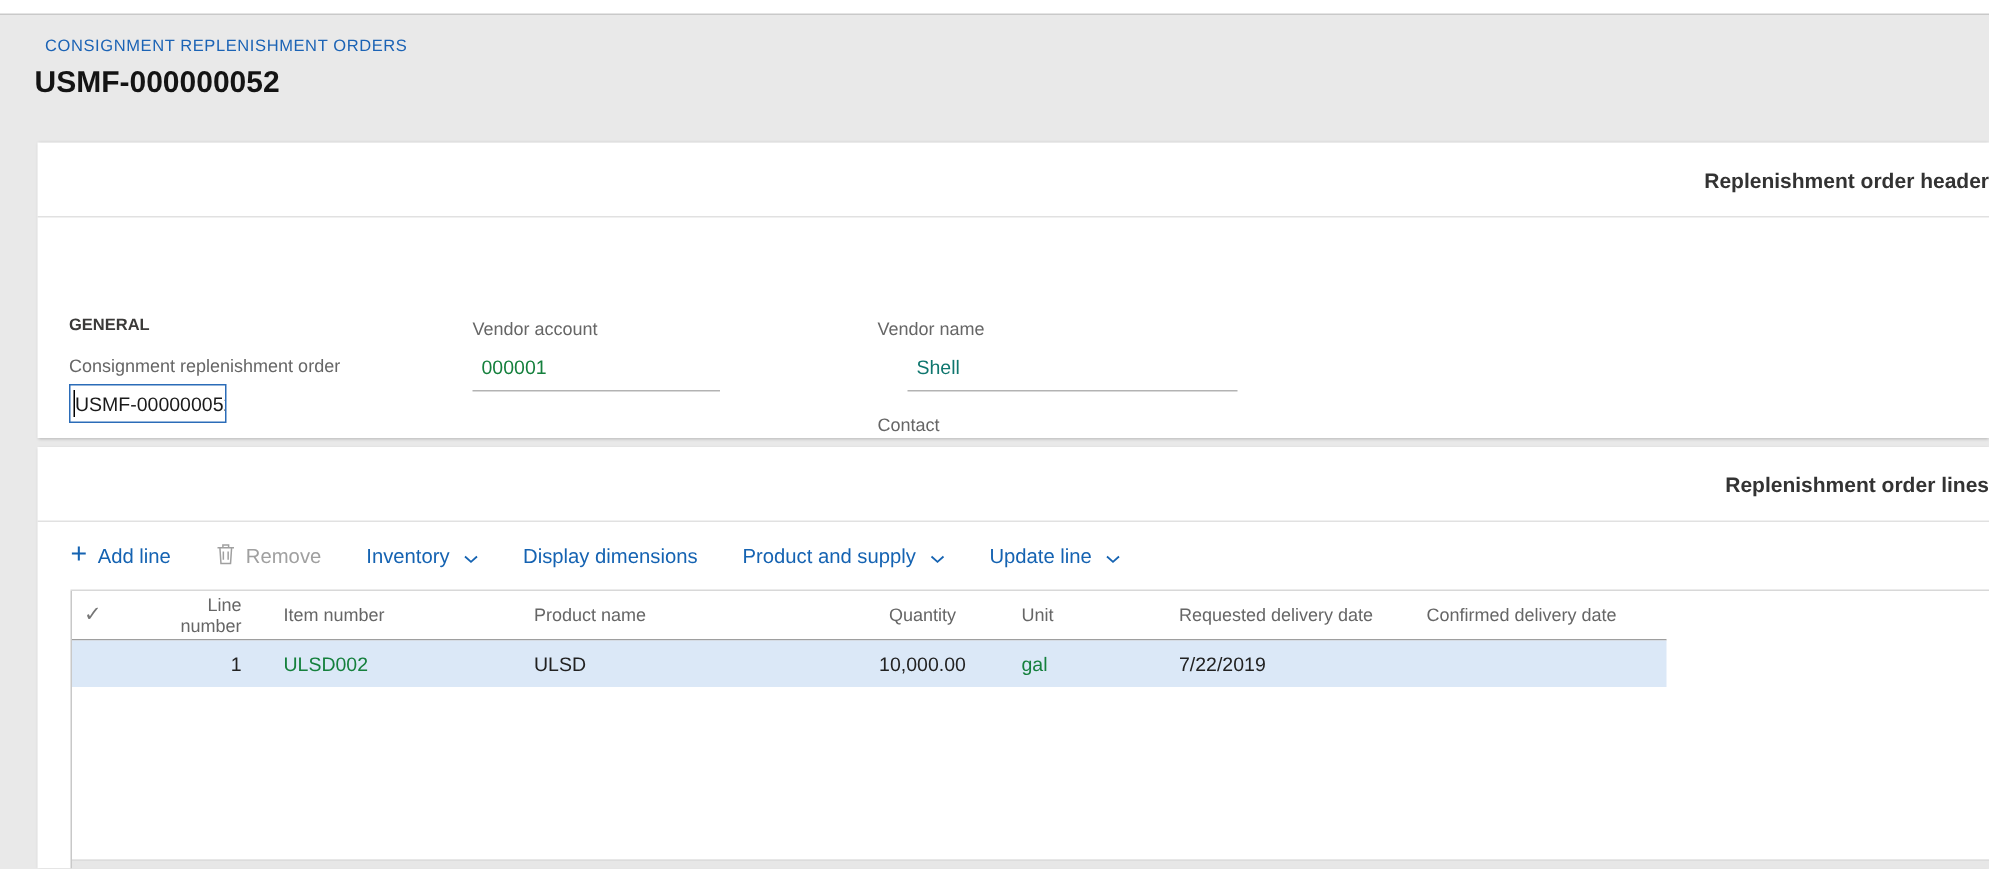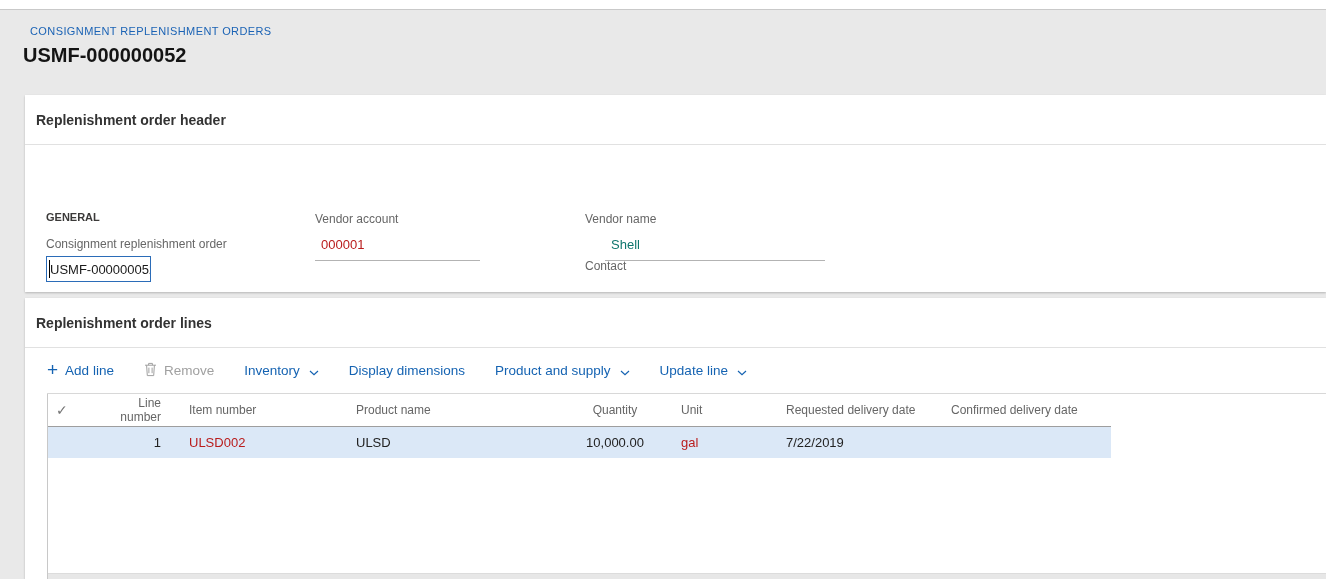--- a/index.html
+++ b/index.html
@@ -32,52 +32,52 @@
   .panel {
     position: absolute; left: 25px; right: 0; background: #fff;
     box-shadow: 0 0.5px 2px rgba(0,0,0,.22);
   }
   .panel-header-card { top: 95px; height: 197px; }
   .panel-lines-card  { top: 298px; bottom: 0; }
 
   .sec-title {
     height: 50px; padding: 17px 0 0 11px;
     font-size: 14px; font-weight: 700; color: #333333;
-    border-bottom: 1px solid #e1e1e1; cursor: pointer;
+    border-bottom: 1px solid #e1e1e1; cursor: pointer; text-align: right;
   }
 
   
   .sec-body { position: relative; }
   .group-label {
     position: absolute; left: 21px; top: 66px;
     font-size: 11px; font-weight: 700; color: #3b3a39;
   }
   .fld-label { font-size: 12px; color: #666666; }
   .lbl-order          { position: absolute; left: 21px;  top: 92px; }
   .lbl-vendor-account { position: absolute; left: 290px; top: 67px; }
   .lbl-vendor-name    { position: absolute; left: 560px; top: 67px; }
-  .lbl-contact        { position: absolute; left: 560px; top: 114px; }
+  .lbl-contact        { position: absolute; left: 560px; top: 131px; }
 
   .order-input-wrap { position: absolute; left: 21px; top: 111px; width: 105px; height: 26px; }
   .order-input {
     width: 100%; height: 100%;
     border: 1.5px solid #2b6cb8; background: #fff;
     font: 13px "Liberation Sans", "DejaVu Sans", sans-serif;
     color: #1a1a1a; padding: 0 0 0 3px; outline: none;
   }
   .caret { position: absolute; left: 3px; top: 4px; bottom: 4px; width: 1px; background: #000; }
 
   .fld-value {
     position: absolute; height: 25px; font-size: 13px;
     border-bottom: 1px solid #b3b3b3; padding: 1px 0 0 6px;
   }
   .val-vendor-account { left: 290px; top: 91px; width: 165px; }
   .val-vendor-name    { left: 580px; top: 91px; width: 220px; color: #0f766e; }
   .val-contact        { left: 560px; top: 151px; width: 220px; height: 26px; }
-  .link { color: #b91c1c; text-decoration: none; cursor: pointer; }
+  .link { color: #15803d; text-decoration: none; cursor: pointer; }
 
   
   .toolbar {
     margin-left: 22px; height: 46px;
     display: flex; align-items: center; gap: 30px;
     border-bottom: 1px solid #d8d8d8;
     font-size: 13.5px; white-space: nowrap;
   }
   .tb-btn { display: inline-flex; align-items: center; gap: 7px; color: #1563b2; cursor: pointer; }
   .tb-btn.disabled { color: #a0a0a0; cursor: default; }

